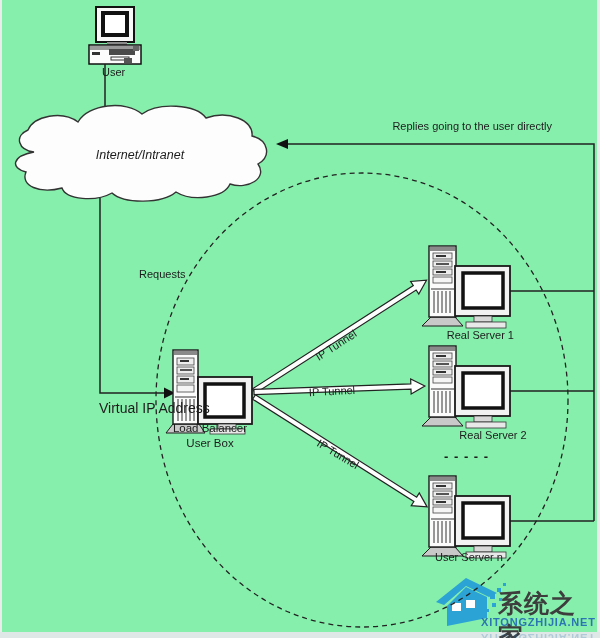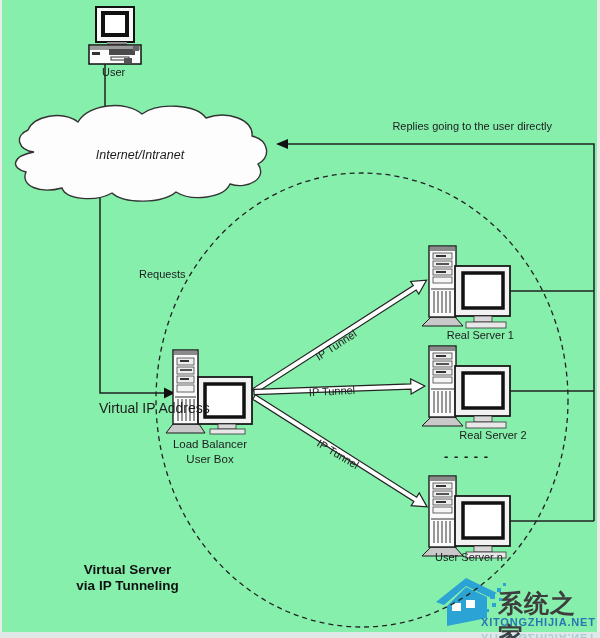--- a/index.html
+++ b/index.html
@@ -145,38 +145,34 @@
     <use href="#server-unit" y="100"></use>
     <use href="#server-unit" y="230"></use>
   </svg>
 
   <div class="lbl small" style="left:102px;top:66px;">User</div>
   <div class="lbl center" style="left:40px;top:148px;width:200px;font-size:12.5px;font-style:italic;">Internet/Intranet</div>
   <div class="lbl center small" style="left:352px;top:120px;width:200px;text-align:right;">Replies going to the user directly</div>
   <div class="lbl small" style="left:106px;top:268px;margin-left:33px;">Requests</div>
   <div class="lbl" style="left:99px;top:400px;font-size:14px;">Virtual IP Address</div>
 
-  <div class="lbl center" style="left:160px;top:437px;width:100px;font-size:11.5px;line-height:1.3;">
+  <div class="lbl center" style="left:160px;top:421px;width:100px;font-size:11.5px;line-height:1.3;">
     <div>Load Balancer</div>
     <div>User Box</div>
   </div>
 
   <div class="tunnel-lbl" style="left:336px;top:345px;transform:translate(-50%,-50%) rotate(-33deg);">IP Tunnel</div>
   <div class="tunnel-lbl" style="left:332px;top:391px;transform:translate(-50%,-50%) rotate(-3deg);">IP Tunnel</div>
   <div class="tunnel-lbl" style="left:338px;top:454px;transform:translate(-50%,-50%) rotate(31deg);">IP Tunnel</div>
 
   <div class="lbl center small" style="left:424px;top:329px;width:90px;text-align:right;">Real Server 1</div>
   <div class="lbl center small" style="left:448px;top:429px;width:90px;">Real Server 2</div>
   <div class="lbl center small" style="left:424px;top:551px;width:90px;">User Server n</div>
   <div class="lbl" style="left:444px;top:449px;font-size:13px;font-weight:bold;letter-spacing:1px;">- - - - -</div>
 
-  <div class="title" style="left:55px;top:562px;width:145px;">
-    <div>Virtual Server</div>
-    <div>via IP Tunneling</div>
-  </div>
 
   <div class="wm-text-cn" style="color: rgb(61, 61, 61);">系统之家</div>
   <div class="wm-text-domain" style="color: rgb(43, 118, 178);">XITONGZHIJIA.NET</div>
   <div class="wm-mirror">
     <div class="inner m-domain" style="color: rgb(43, 118, 178);">XITONGZHIJIA.NET</div>
   </div>
 
 </div>
 
 </body></html>

